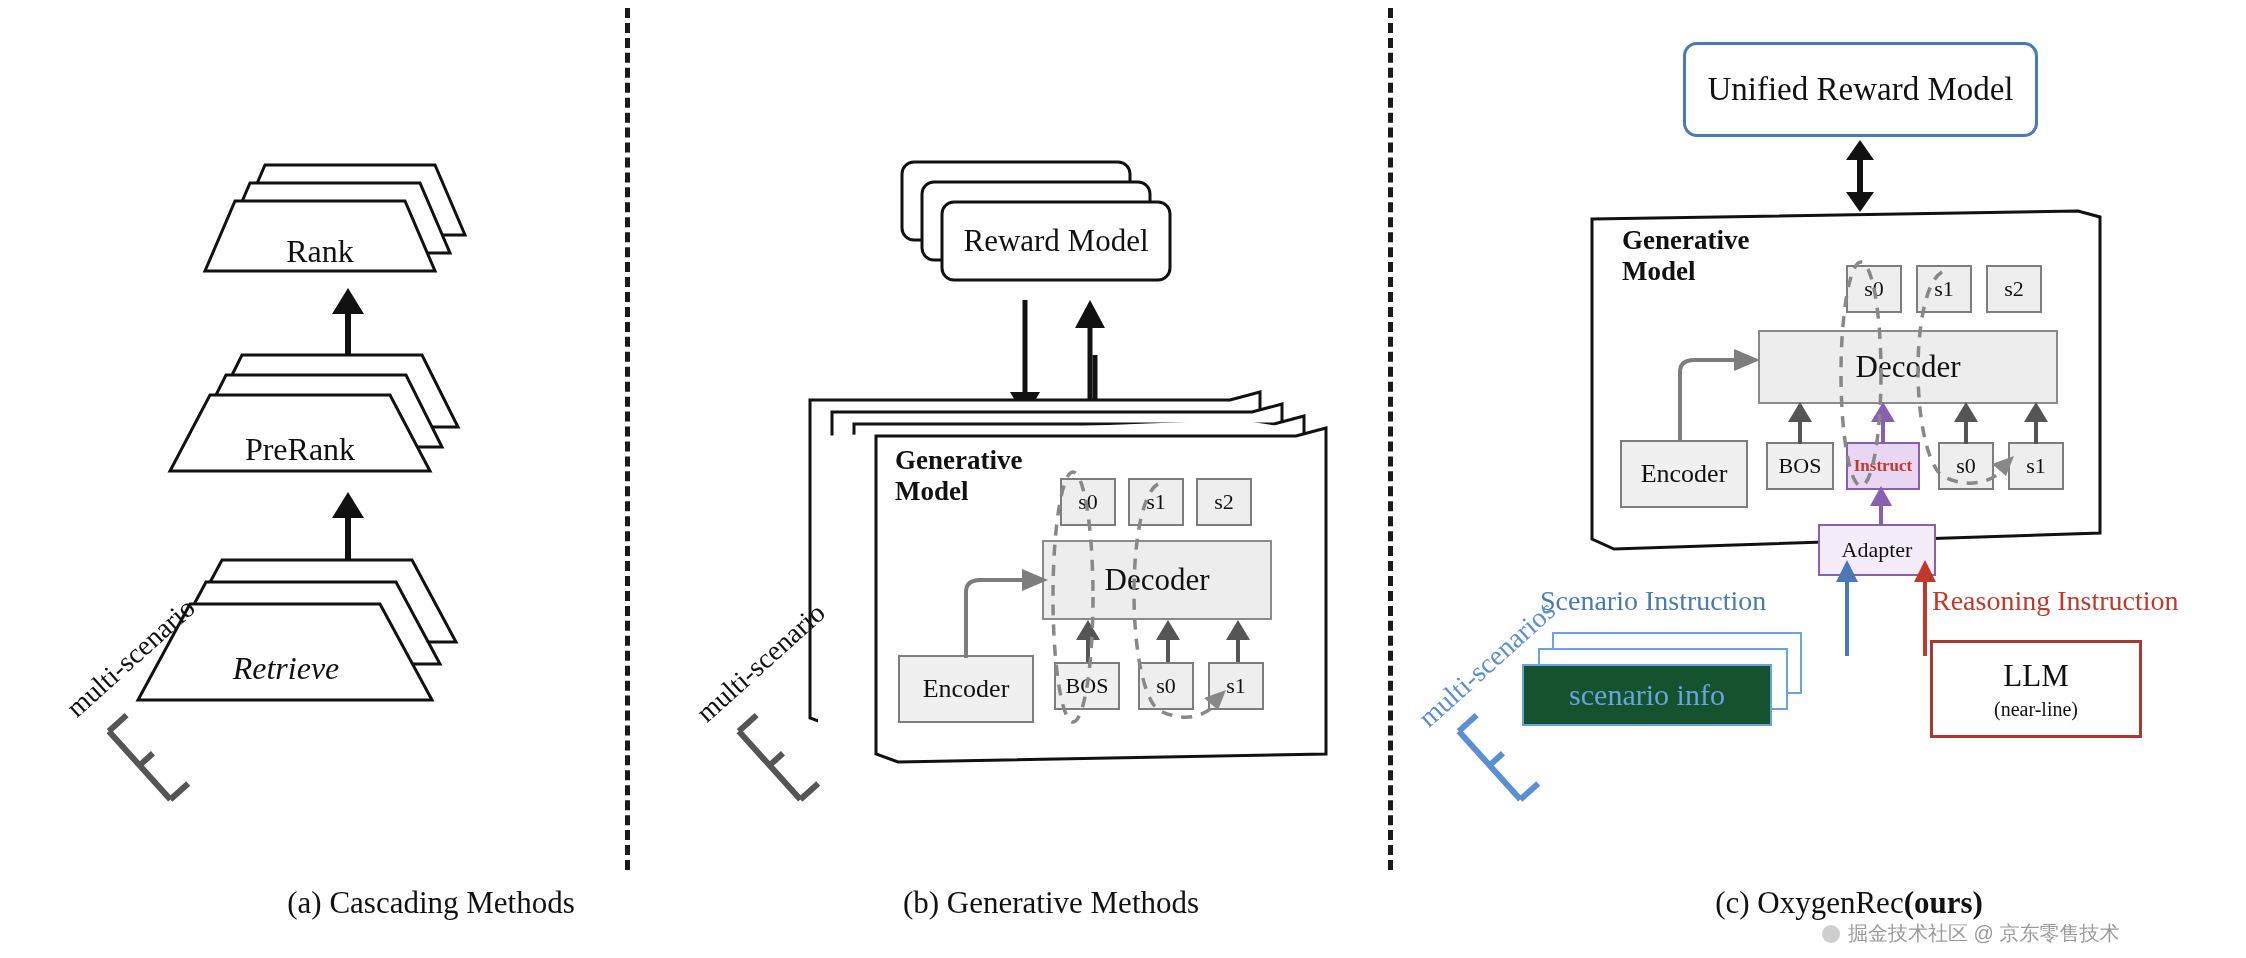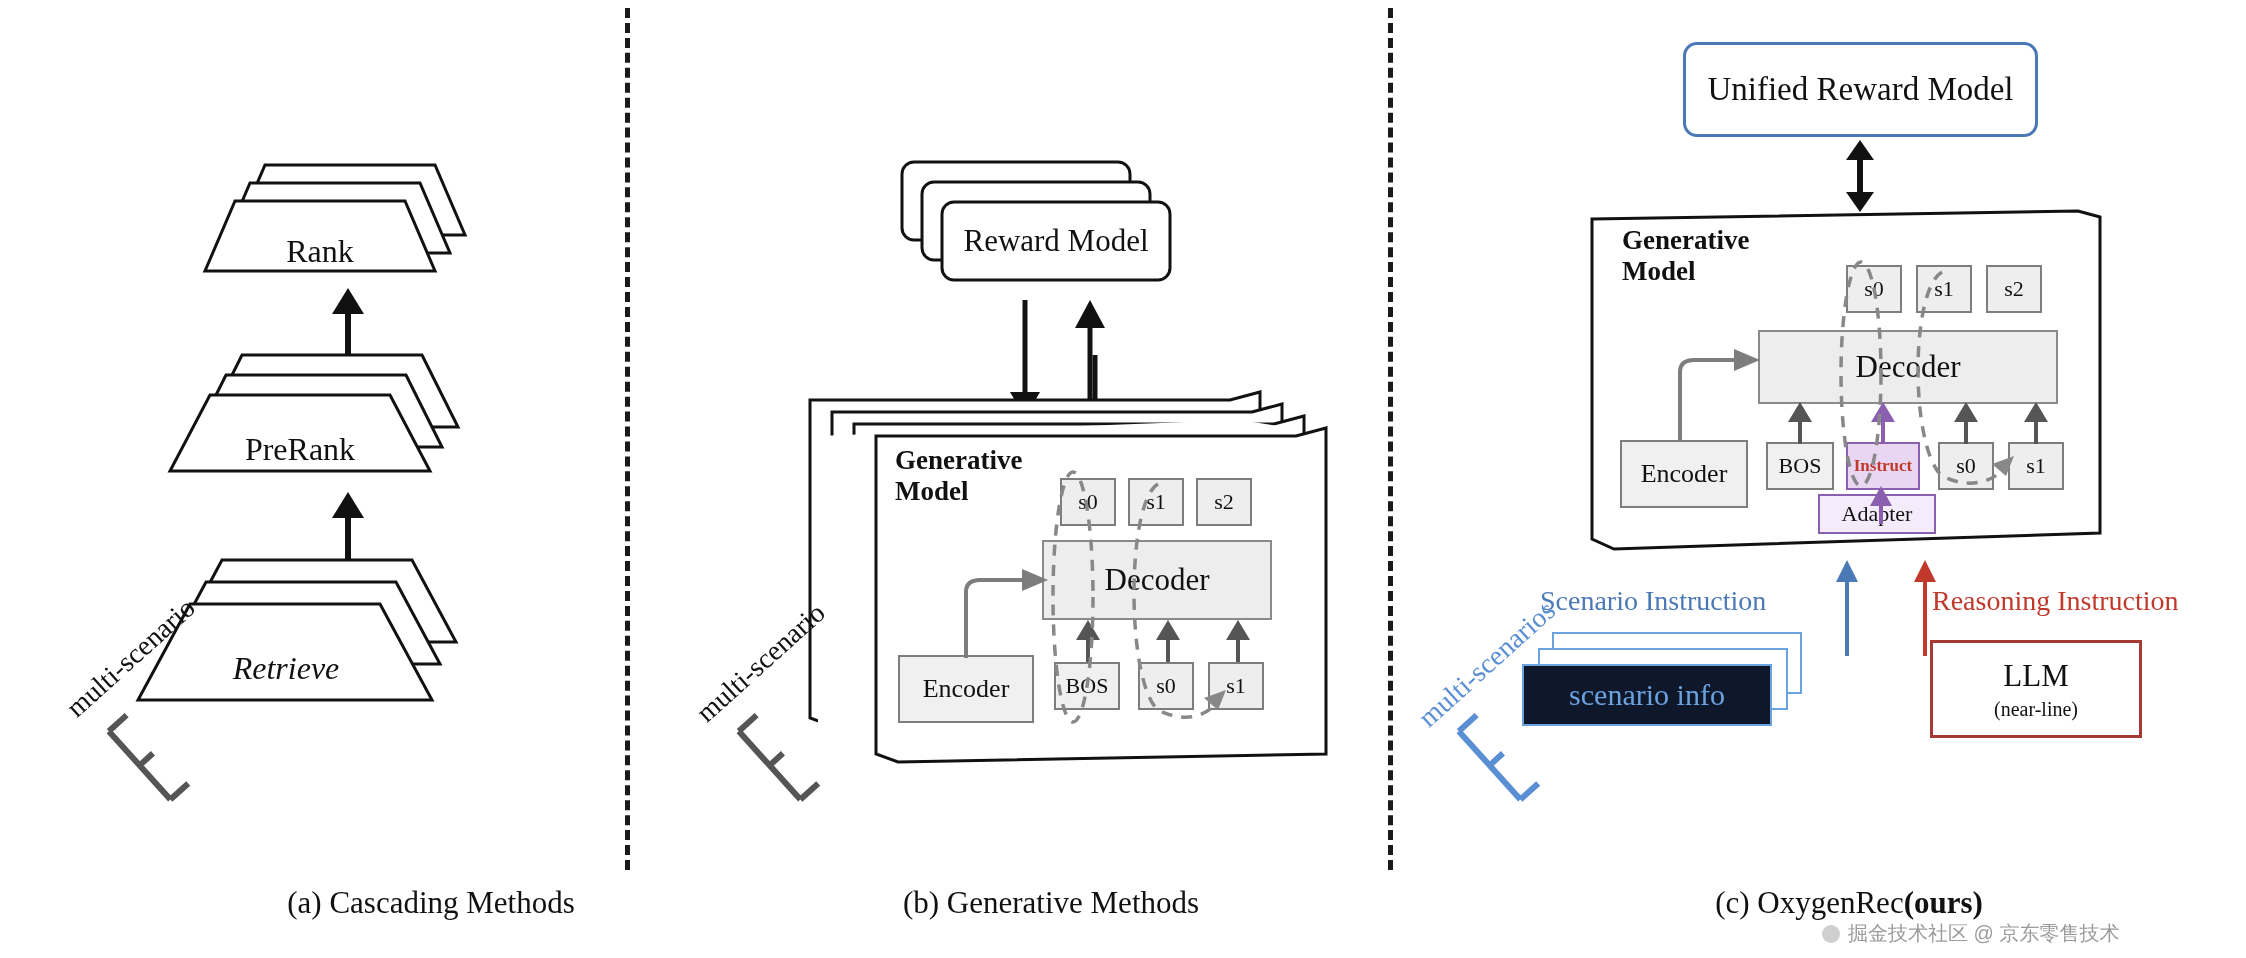--- a/index.html
+++ b/index.html
@@ -67,21 +67,21 @@
     background:#f4ecfa;color:#111;font-size:22px;
     display:flex;align-items:center;justify-content:center;
   }
   .instruct{
     position:absolute;box-sizing:border-box;border:2.5px solid #8a5fb0;
     background:#e9d6f3;color:#c0392b;font-size:17px;font-weight:bold;
     display:flex;align-items:center;justify-content:center;
   }
   .scenario-info{
     position:absolute;box-sizing:border-box;border:2.5px solid #6ba3e0;
-    background:#0f172a;color:#6ba3e0;font-size:30px;
+    background:#14532d;color:#6ba3e0;font-size:30px;
     display:flex;align-items:center;justify-content:center;
   }
   .scenario-back{
     position:absolute;box-sizing:border-box;border:2.5px solid #6ba3e0;
     background:#ffffff;
   }
   .llm{
     position:absolute;box-sizing:border-box;border:3px solid #a43a33;
     background:#fff;color:#111;display:flex;flex-direction:column;
     align-items:center;justify-content:center;
@@ -339,21 +339,21 @@
       <path d="M38,20 C6,38 6,196 38,224 C70,240 96,226 102,212" stroke="#888" stroke-width="3.5" fill="none" stroke-dasharray="11,9"></path>
       <polygon points="110,204 88,212 102,224" fill="#888"></polygon>
     </svg>
   </div>
   <div style="position:absolute;left:1838px;top:252px;">
     <svg width="46" height="245" viewBox="0 0 46 245">
       <ellipse cx="23" cy="122" rx="20" ry="112" stroke="#888" stroke-width="3.5" fill="none" stroke-dasharray="11,9"></ellipse>
     </svg>
   </div>
 
-  <div class="adapter" style="left:1818px;top:494px;width:118px;height:40px;font-family:Liberation Serif, serif;">Adapter</div>
+  <div class="adapter" style="left:1818px;top:524px;width:118px;height:52px;font-family:Liberation Serif, serif;">Adapter</div>
 
   <div style="position:absolute;left:1866px;top:486px;">
     <svg width="30" height="38" viewBox="0 0 30 38">
       <line x1="15" y1="38" x2="15" y2="16" stroke="#8a5fb0" stroke-width="4"></line>
       <polygon points="15,0 4,20 26,20" fill="#8a5fb0"></polygon>
     </svg>
   </div>
 
   <div style="position:absolute;left:1832px;top:560px;">
     <svg width="30" height="96" viewBox="0 0 30 96">

